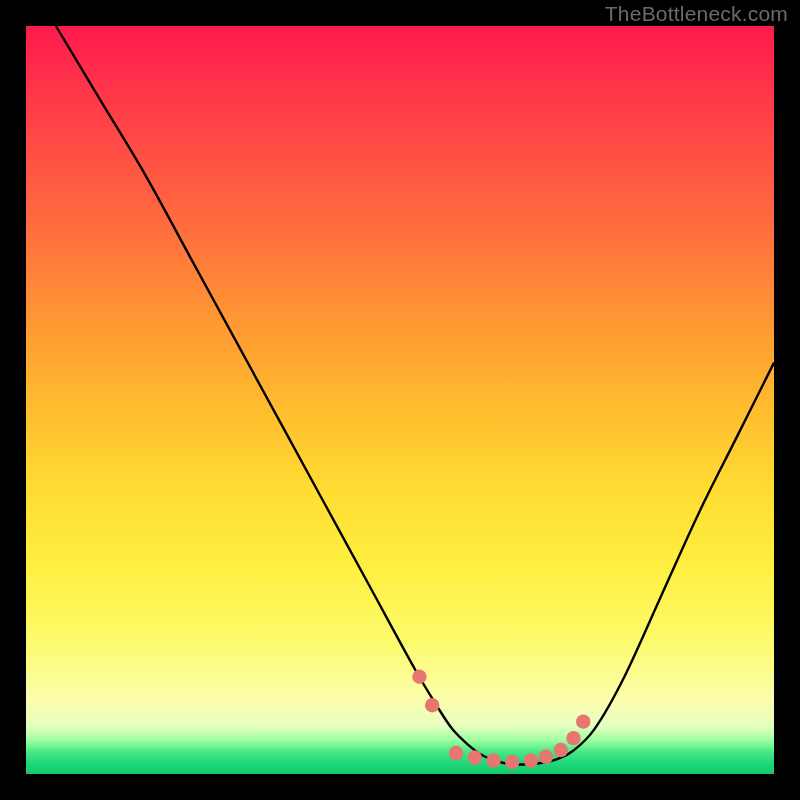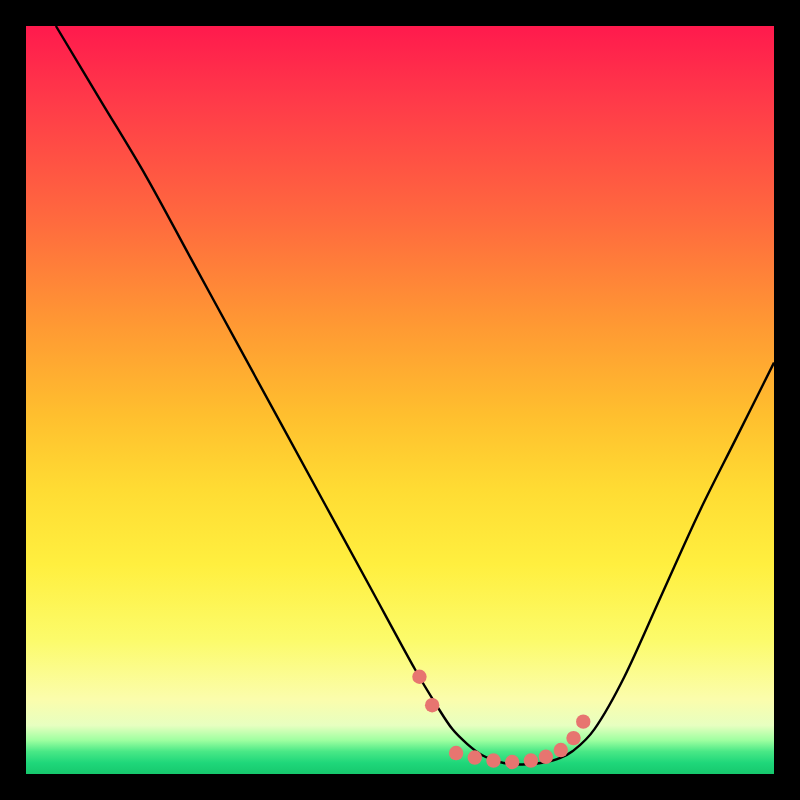--- a/index.html
+++ b/index.html
@@ -79,14 +79,15 @@
           <circle cx="486.2" cy="736.032" r="7.2" fill="#e77570"></circle>
           <circle cx="504.90000000000003" cy="734.536" r="7.2" fill="#e77570"></circle>
           <circle cx="519.86" cy="730.796" r="7.2" fill="#e77570"></circle>
           <circle cx="534.8199999999999" cy="724.064" r="7.2" fill="#e77570"></circle>
           <circle cx="547.536" cy="712.096" r="7.2" fill="#e77570"></circle>
           <circle cx="557.26" cy="695.64" r="7.2" fill="#e77570"></circle>
         </g>
     </svg>
   </div>
 
+  <div class="watermark">TheBottleneck.com</div>
 
 </div>
 
 </body></html>

